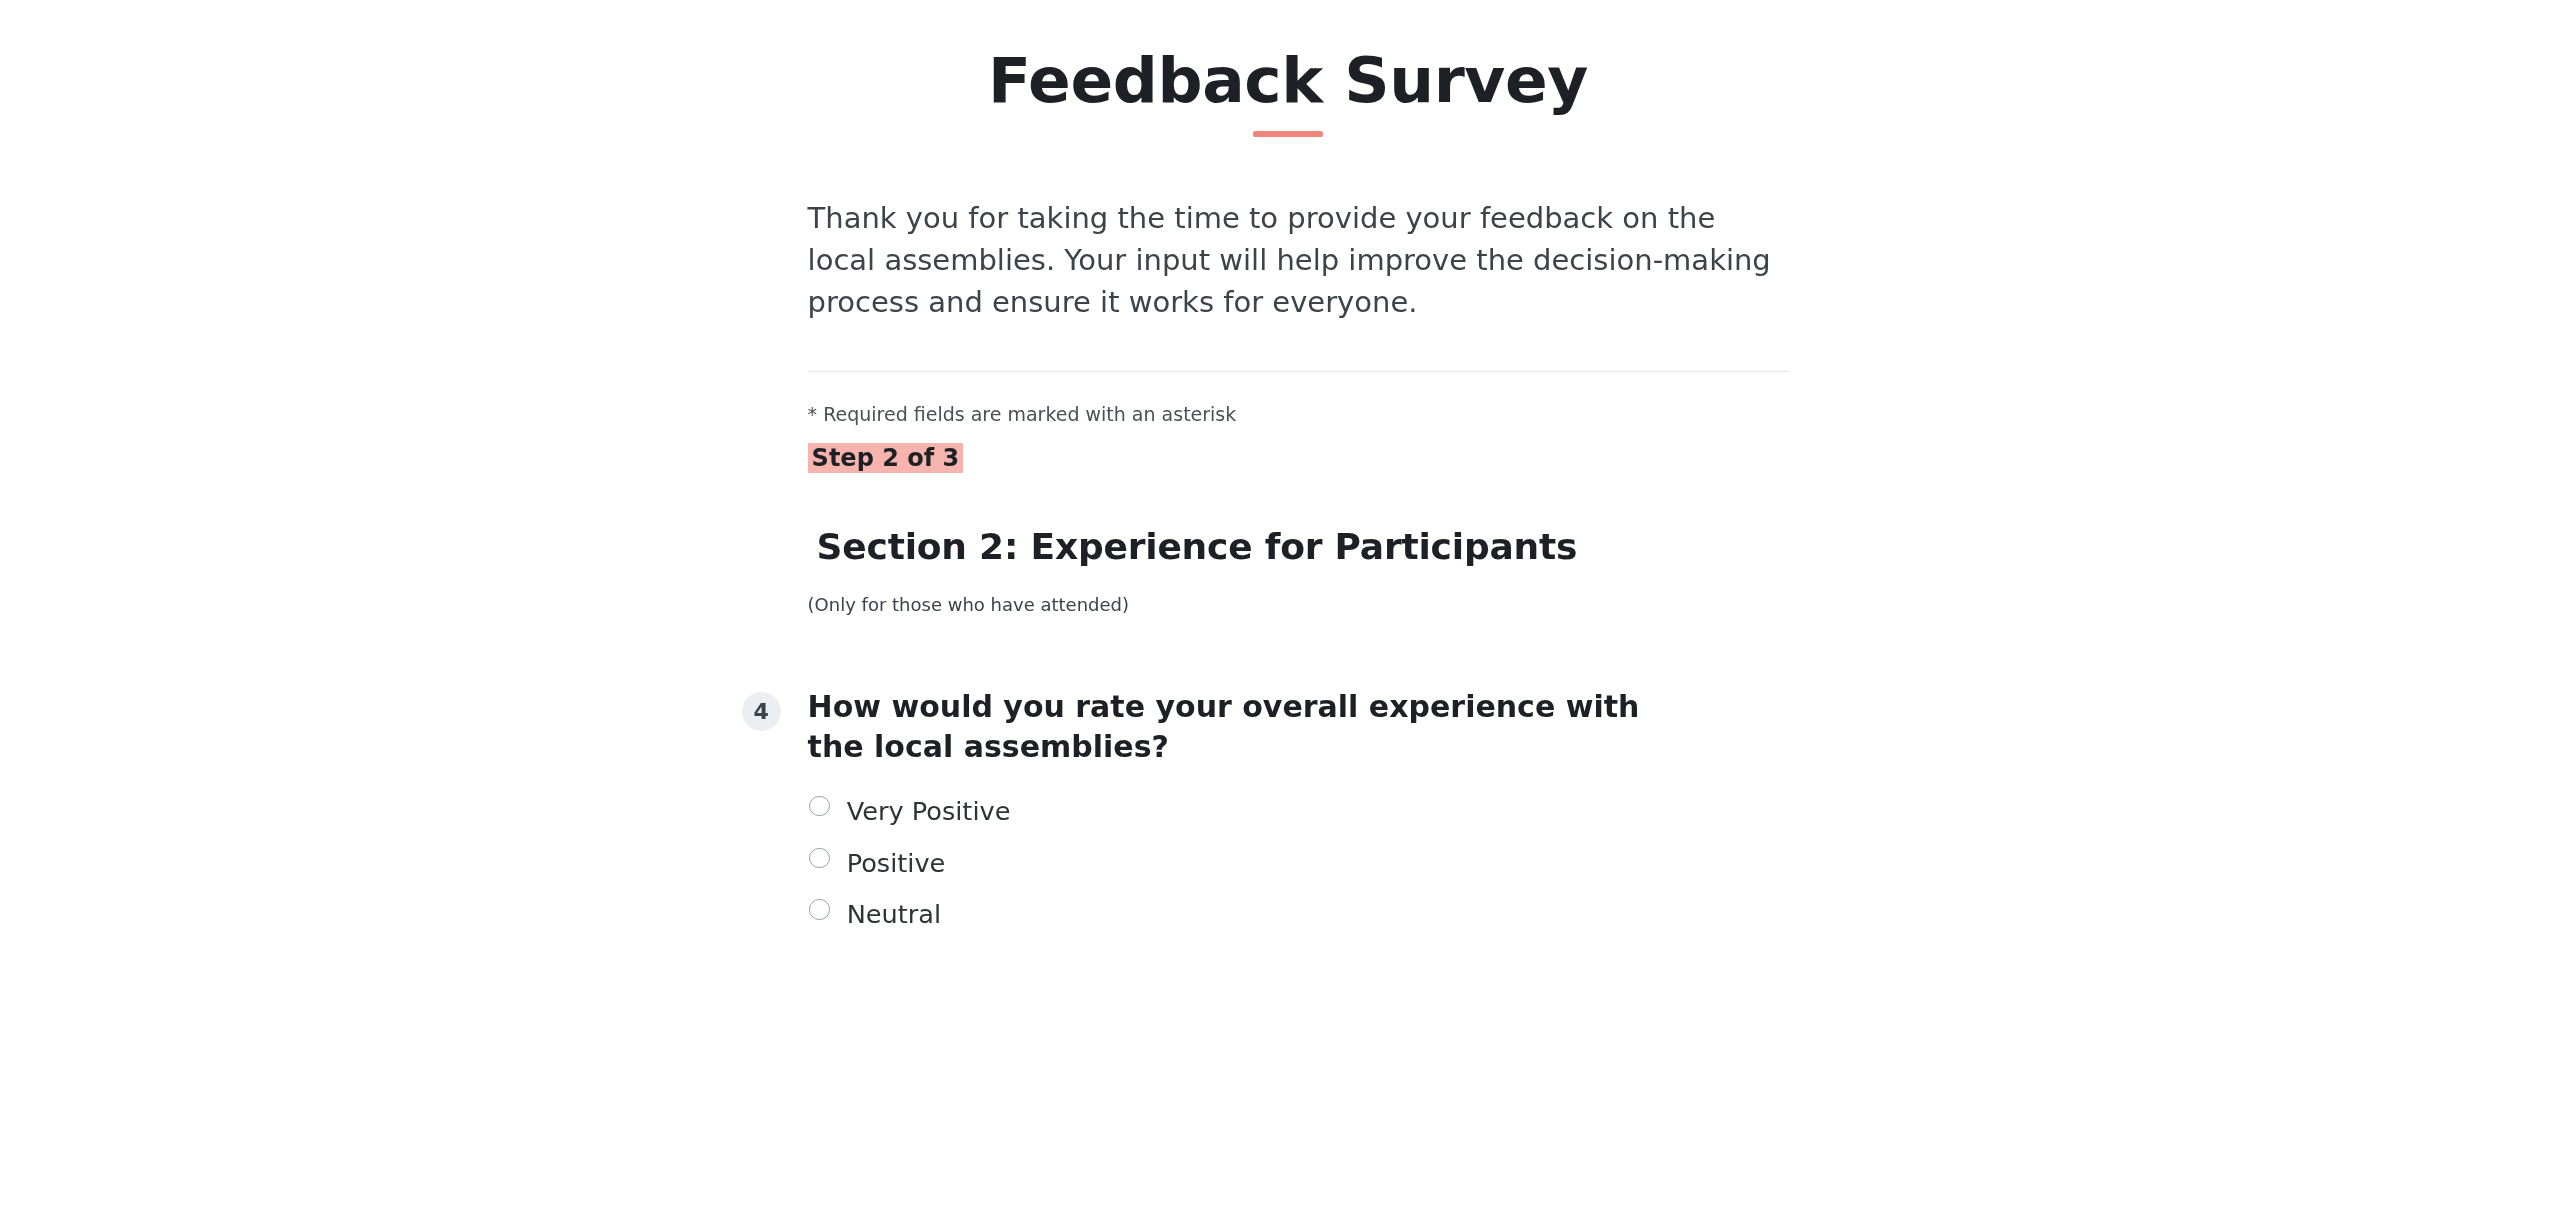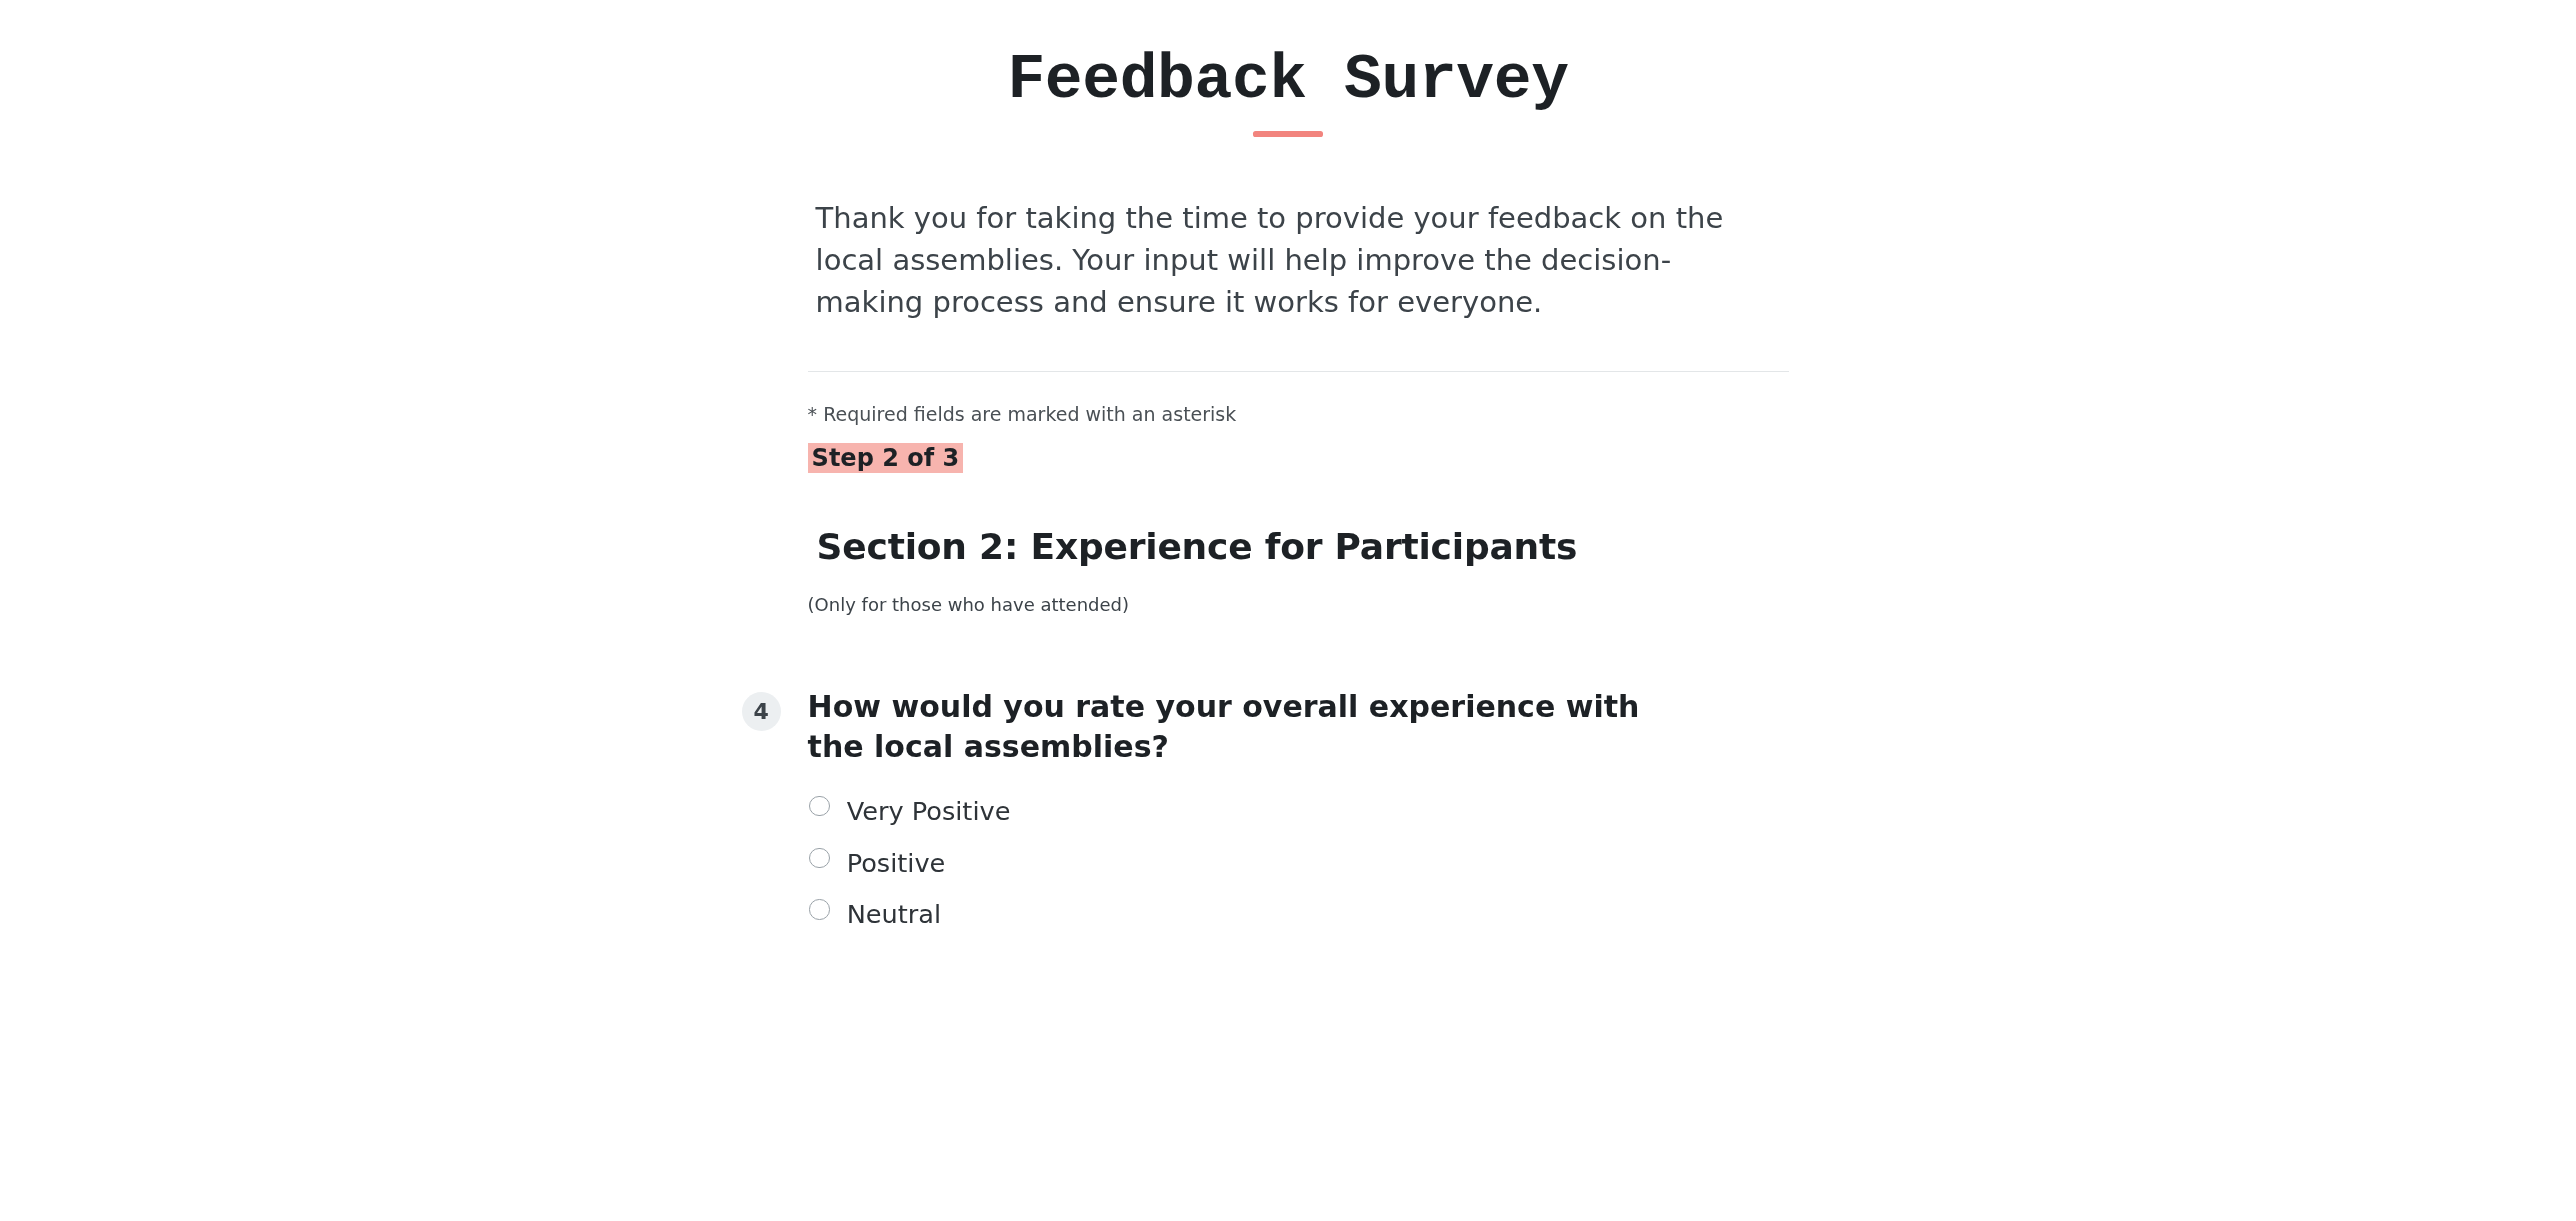--- a/index.html
+++ b/index.html
@@ -26,21 +26,20 @@
     padding-top: 48px;
     text-align: center;
   }
   .survey-title {
     font-size: 63px;
     font-weight: 700;
     letter-spacing: -0.4px;
     color: #1d2125;
     line-height: 1.05;
     margin: 0;
-    font-family: Liberation Mono, monospace;
   }
   .title-rule {
     width: 70px;
     height: 6px;
     background: #f2847e;
     border-radius: 2.6px;
     margin: 17px auto 0 auto;
   }
 
   
@@ -49,21 +48,21 @@
     margin: 0 auto;
     padding-left: 13.6px;
     box-sizing: border-box;
     margin-top: 60px;
   }
 
   .intro {
     font-size: 29px;
     line-height: 1.45;
     color: #3c4349;
-    margin: 8px;
+    margin: 0;
     max-width: 967px;
   }
 
   .divider {
     height: 0.9px;
     background: #e3e6e8;
     margin: 48px 0 31px 0;
     width: 981px;
   }
 

